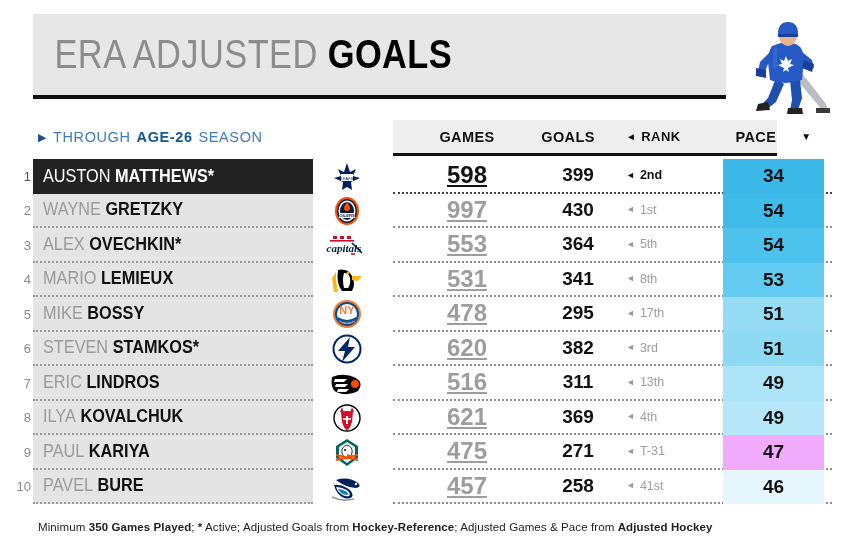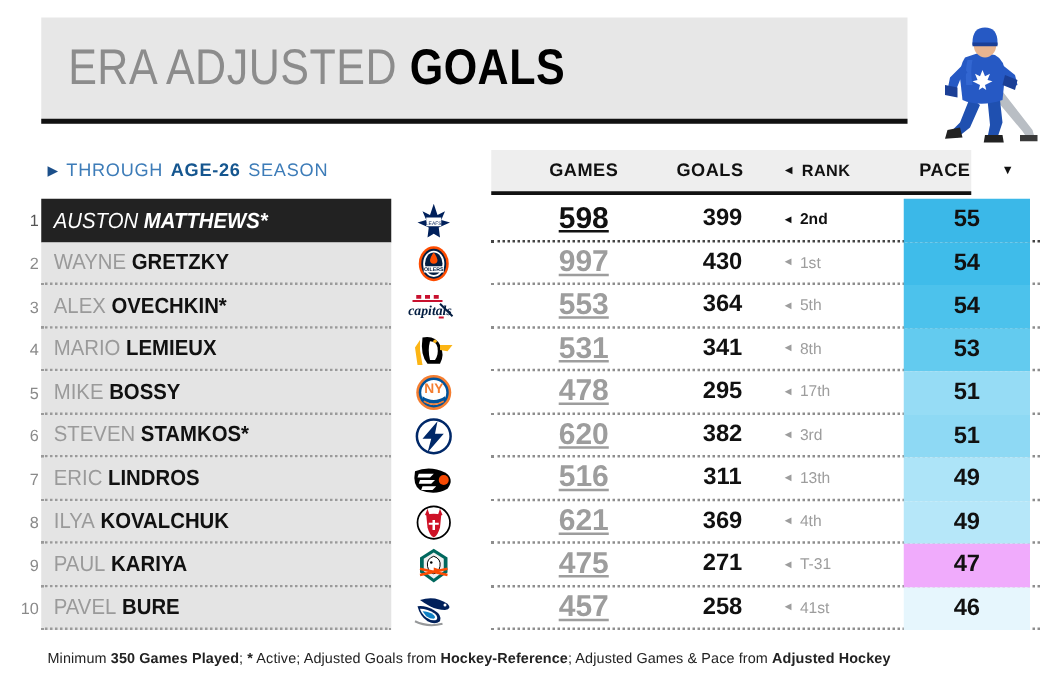--- a/index.html
+++ b/index.html
@@ -120,21 +120,20 @@
     height: 34.5px;
     background: #e4e4e4;
     display: flex;
     align-items: center;
     padding-left: 10px;
     border-bottom: 2px dotted #9a9a9a;
   }
   .row.top .name-band {
     background: #222222;
     border-bottom: none;
-    font-style: italic;
   }
   .pname {
     font-size: 17.5px;
     white-space: nowrap;
     transform: scaleX(0.93);
     transform-origin: left center;
   }
   .pname .first { color: #9a9a9a; font-weight: 400; }
   .pname .last  { color: #111111; font-weight: 700; }
   .row.top .pname .first { color: #ffffff; font-weight: 400; }
@@ -261,21 +260,21 @@
       <rect x="19" y="14" width="12" height="7" fill="#ffffff"></rect>
       <text x="25" y="20" font-size="4" text-anchor="middle" fill="#00205b" font-family="Liberation Sans, sans-serif">LEAFS</text>
     </svg></div>
       <div class="stat-strip">
         <div class="cell c-games">598</div>
         <div class="cell c-goals">399</div>
         <div class="cell c-rank">
           <span class="rank-caret">◄</span>
           <span>2nd</span>
         </div>
-        <div class="cell c-pace" style="background:#3bb8e8;height:34.5px;">55</div>
+        <div class="cell c-pace" style="background:#3bb8e8;height:34.5px;">34</div>
       </div>
     </div>
     <div class="row">
       <div class="rank-num">2</div>
       <div class="name-band">
         <div class="pname"><span class="first">WAYNE</span><span>&nbsp;</span><span class="last">GRETZKY</span></div>
       </div>
       <div class="logo"><svg width="50" height="33" viewBox="0 0 50 33">
       <ellipse cx="25" cy="16" rx="12" ry="14" fill="#ff4c00"></ellipse>
       <ellipse cx="25" cy="16" rx="10" ry="12" fill="#041e42"></ellipse>

